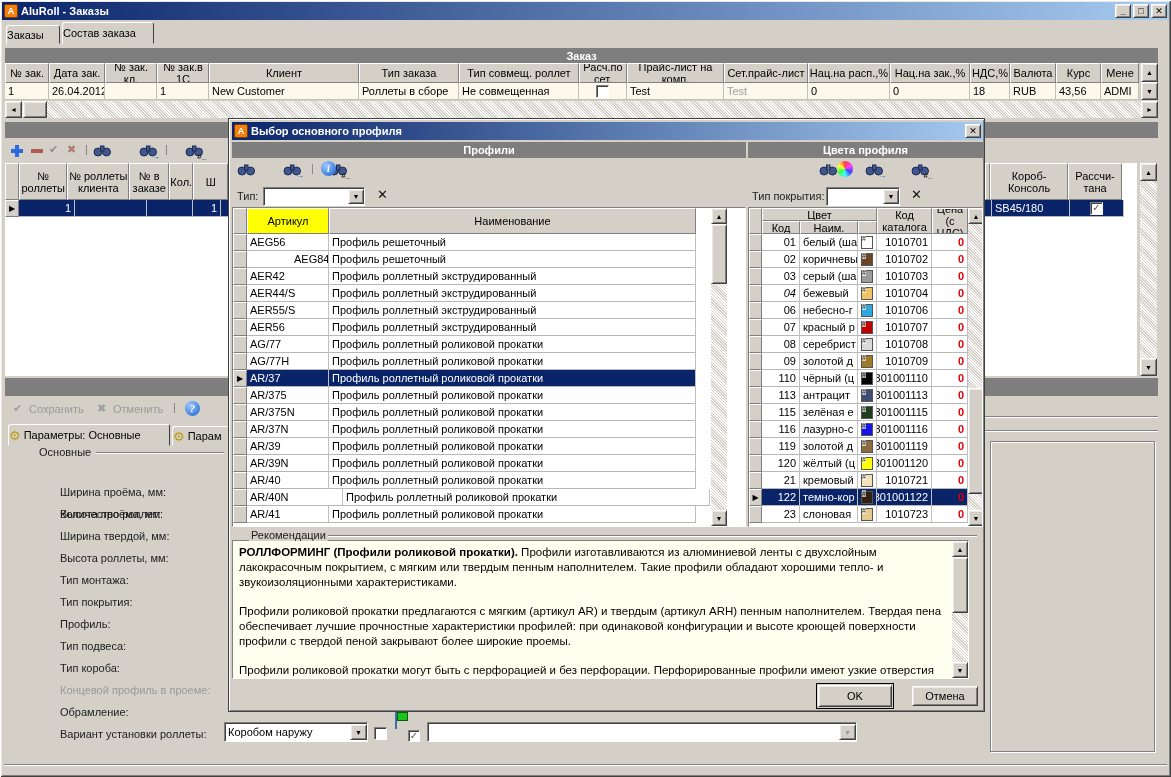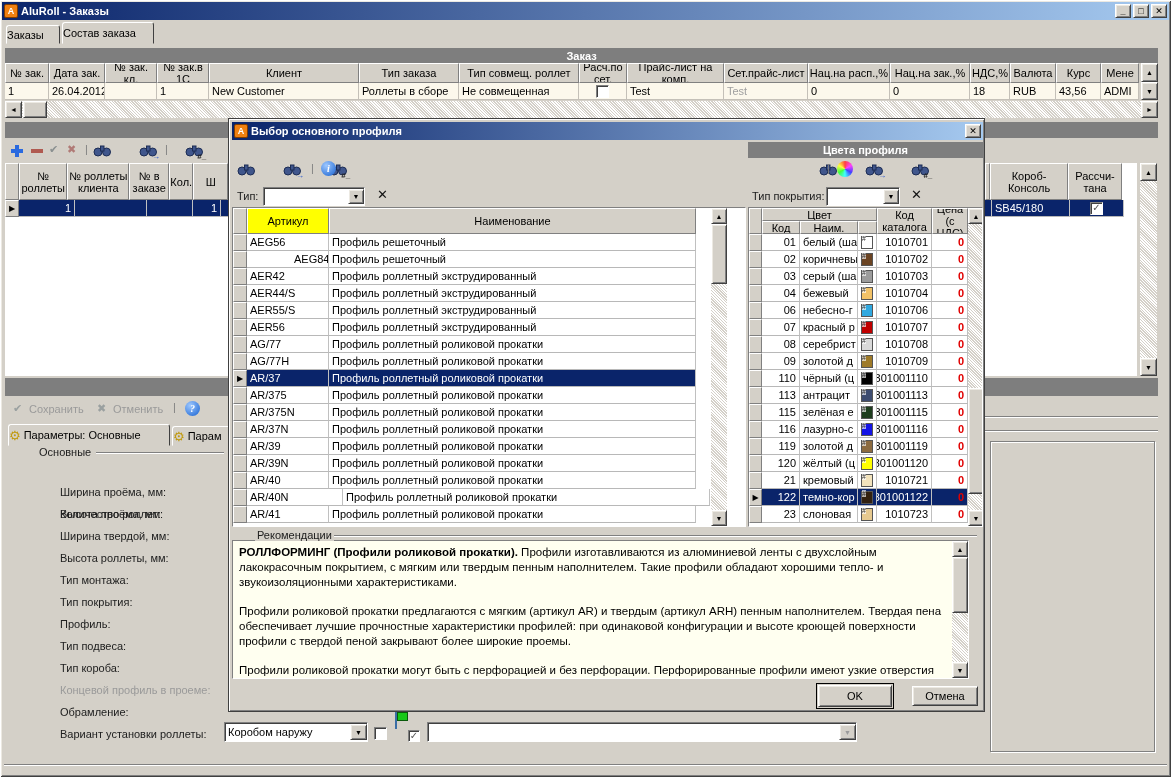--- a/index.html
+++ b/index.html
@@ -258,20 +258,23 @@
   <div class="a" style="left:228px;top:118px;width:757px;height:594px;background:#d4d0c8;border:1px solid #404040;
        box-shadow:inset 1px 1px 0 #fff, inset -1px -1px 0 #808080;z-index:10">
 
     <div class="a titlebar" style="left:3px;top:3px;width:751px;height:18px">
       <span class="appicon">A</span>
       <span>Выбор основного профиля</span>
       <span style="flex:1"></span>
       <span class="winbtn raised">✕</span>
     </div>
 
+    <div class="a grayhdr" style="left:3px;top:23px;width:514px;height:16px">
+      <span>Профили</span>
+    </div>
     <div class="a grayhdr" style="left:519px;top:23px;width:235px;height:16px">
       <span>Цвета профиля</span>
     </div>
 
     
     <span class="a binoc" style="left:8px;top:43px"><svg width="19" height="13" viewBox="0 0 19 13">
           <circle cx="5" cy="8" r="4" fill="#40568c" stroke="#1c2c54"></circle>
           <circle cx="13.5" cy="8" r="4" fill="#40568c" stroke="#1c2c54"></circle>
           <rect x="7.5" y="2" width="3.5" height="5" fill="#40568c" stroke="#1c2c54"></rect>
         </svg></span>
@@ -472,21 +475,21 @@
             <div class="dlg-cell" style="width: 19px; height: 17px;">
               <div class="swatch" style="width: 13px; height: 13px; background: rgb(156, 156, 156);">
                 <span class="hash">#</span>
               </div>
             </div>
             <div class="dlg-cell" style="width: 55px; height: 17px; justify-content: flex-end;">1010703</div>
             <div class="dlg-cell price" style="width: 36px; height: 17px; justify-content: flex-end; color: rgb(224, 0, 0);">0</div>
           </div>
           <div class="tbl-row" style="height: 17px;">
             <div class="rowsel-cell" style="width: 13px; height: 17px;"></div>
-            <div class="dlg-cell" style="width: 38px; height: 17px; justify-content: flex-end;">04</div>
+            <div class="dlg-cell" style="width: 38px; height: 17px; justify-content: flex-end; font-style: italic;">04</div>
             <div class="dlg-cell" style="width: 58px; height: 17px;">бежевый</div>
             <div class="dlg-cell" style="width: 19px; height: 17px;">
               <div class="swatch" style="width: 13px; height: 13px; background: rgb(242, 194, 103);">
                 <span class="hash">#</span>
               </div>
             </div>
             <div class="dlg-cell" style="width: 55px; height: 17px; justify-content: flex-end;">1010704</div>
             <div class="dlg-cell price" style="width: 36px; height: 17px; justify-content: flex-end; color: rgb(224, 0, 0);">0</div>
           </div>
           <div class="tbl-row" style="height: 17px;">
@@ -646,21 +649,21 @@
             <div class="dlg-cell price" style="width: 36px; height: 17px; justify-content: flex-end; color: rgb(224, 0, 0);">0</div>
           </div>
         </div>
       <div class="a sb" style="left:219px;top:0;width:16px;height:16px">▲</div>
       <div class="a track" style="left:219px;top:16px;width:16px;height:286px"></div>
       <div class="a sb" style="left:219px;top:180px;width:16px;height:106px"></div>
       <div class="a sb" style="left:219px;top:302px;width:16px;height:16px">▼</div>
     </div>
 
     
-    <span class="a glabel" style="left:26px;top:410px;background:#d4d0c8;padding:0 2px;z-index:1">Рекомендации</span>
+    <span class="a glabel" style="left:20px;top:410px;background:#d4d0c8;padding:0 2px;z-index:1">Рекомендации</span>
     <div class="a" style="left:88px;top:416px;width:660px;height:2px;border-top:1px solid #808080;border-bottom:1px solid #fff"></div>
     <div class="a" style="left:3px;top:421px;width:737px;height:139px;background:#fffff0;border:1px solid;border-color:#808080 #fff #fff #808080;overflow:hidden">
       <div style="padding:4px 24px 4px 6px;font-size:11.5px;line-height:15px">
         <div><b>РОЛЛФОРМИНГ (Профили роликовой прокатки).</b><span> Профили изготавливаются из алюминиевой ленты с двухслойным лакокрасочным покрытием, с мягким или твердым пенным наполнителем. Такие профили обладают хорошими тепло- и звукоизоляционными характеристиками.</span></div>
         <div style="margin-top:14px">Профили роликовой прокатки предлагаются с мягким (артикул AR) и твердым (артикул ARH) пенным наполнителем. Твердая пена обеспечивает лучшие прочностные характеристики профилей: при одинаковой конфигурации и высоте кроющей поверхности профили с твердой пеной закрывают более широкие проемы.</div>
         <div style="margin-top:14px">Профили роликовой прокатки могут быть с перфорацией и без перфорации. Перфорированные профили имеют узкие отверстия вдоль</div>
       </div>
       <div class="a sb" style="left:719px;top:0;width:16px;height:16px">▲</div>
       <div class="a track" style="left:719px;top:16px;width:16px;height:105px"></div>
       <div class="a sb" style="left:719px;top:16px;width:16px;height:56px"></div>

